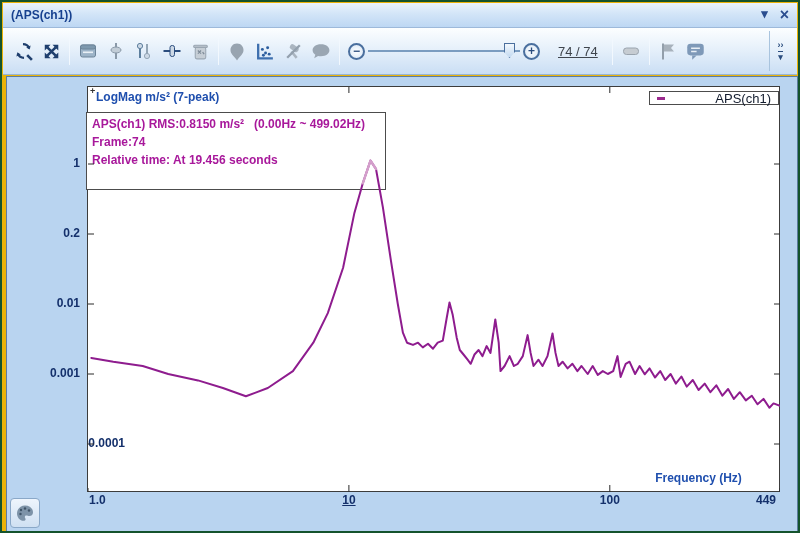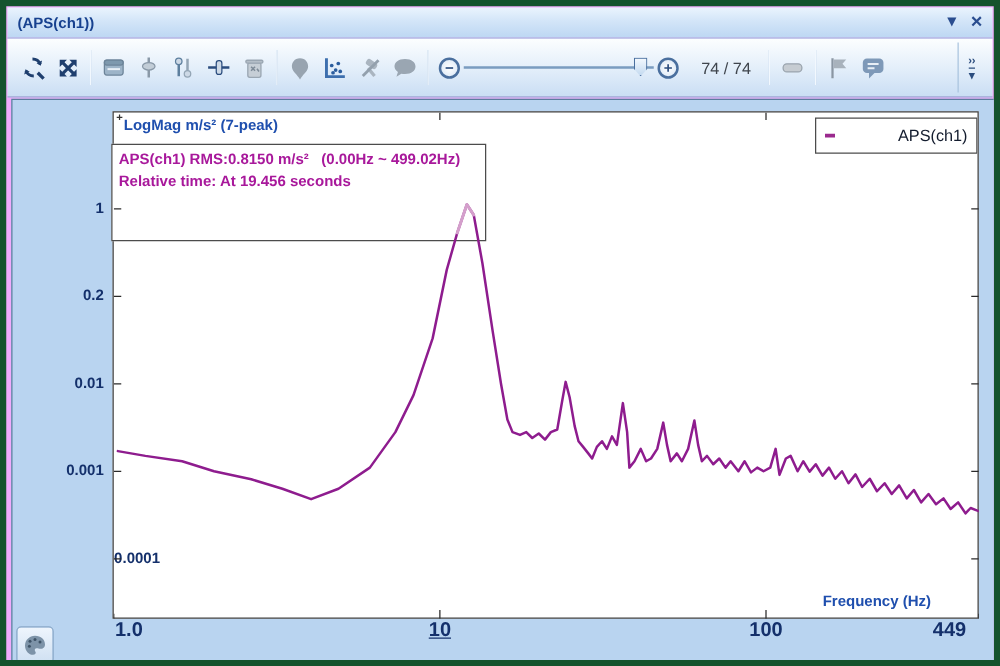--- a/index.html
+++ b/index.html
@@ -1,19 +1,19 @@
 <!DOCTYPE html>
 <html><head>
 <meta charset="utf-8">
 <style>
   * { box-sizing: border-box; margin: 0; padding: 0; }
   html,body { width:800px; height:533px; background:#e8e8e8; font-family:"Liberation Sans", sans-serif; }
   .window {
     position:relative; width:800px; height:533px;
-    border:5px solid #14532d; background:#f0abfc; overflow:hidden;padding-left:24px;
+    border:2px solid #14532d; background:#eab308; overflow:hidden;padding-left:24px;
   }
   
   .titlebar {
     position:absolute; left:1px; top:1px; right:1px; height:25px;
     background:linear-gradient(#eaf4fe, #d3e5f8 45%, #bdd7f3);
     border-bottom:1px solid #9db9da;
     display:flex; align-items:center; padding:0 8px;
   }
   .title { font-size:12px; font-weight:bold; color:#17418f; }
   .titlebar-btns { margin-left:auto; display:flex; gap:12px; }
@@ -33,21 +33,21 @@
     width:17px; height:17px; border-radius:50%; border:2px solid #4a6f9e;
     background:radial-gradient(#ffffff,#d7e6f5); color:#2b4d7e;
     font-size:12px; font-weight:bold; line-height:13px; text-align:center;
   }
   .track { width:152px; height:2px; background:#7a9cc0; position:relative; margin:0 3px; }
   .thumb {
     position:absolute; top:-7px; width:11px; height:15px;
     background:linear-gradient(#f2f8fe,#c4daf0); border:1px solid #4a6f9e;
     clip-path:polygon(0 0,100% 0,100% 60%,50% 100%,0 60%);
   }
-  .frame-counter { font-size:13px; color:#3f454d; margin:0 10px 0 14px; white-space:pre; }
+  .frame-counter { font-size:13px; color:#3f454d; margin:0 10px 0 14px; white-space:pre;text-decoration:underline; }
   .overflow {
     margin-left:auto; width:22px; height:40px; display:flex; flex-direction:column;
     align-items:center; justify-content:center; gap:1px;
     border-left:1px solid #a9c4de; color:#2b4d7e; font-size:9px; font-weight:bold; line-height:1;
   }
   
   .panel {
     position:absolute; left:4px; top:74px; width:792px; height:456px;
     background:#b9d4f0; border:1px solid #5c7c9e;
   }
@@ -57,29 +57,29 @@
   }
   .plot-svg { position:absolute; left:86px; top:85px; z-index:5; }
   .logmag-label { position:absolute; left:94px; top:88px; z-index:4; font-size:12px; font-weight:bold; color:#1f4fae; white-space:pre; }
   .anchor-mark { position:absolute; left:88px; top:84px; z-index:4; font-size:9px; font-weight:bold; color:#333; }
   .infobox {
     position:absolute; left:84px; top:110px; width:300px; height:78px; z-index:3;
     background:#ffffff; border:1px solid #4c4c4c; padding:2px 5px;
   }
   .infoline { font-size:12px; font-weight:bold; color:#a8189b; line-height:18px; white-space:pre; }
   .legend {
-    position:absolute; left:647px; top:89px; width:130px; height:29px; z-index:6;
+    position:absolute; left:647px; top:89px; width:130px; height:14px; z-index:6;
     background:#ffffff; border:1px solid #4c4c4c;
     display:flex; align-items:center; padding:0 7px;gap:40px;
   }
   .legend-swatch { width:38px; height:3px; background:#9b2a8e; margin-right:10px; }
   .legend-label { font-size:13px; color:#131c2e; }
   .freq-label { position:absolute; left:620px; top:469px; width:153px; z-index:4; text-align:center; font-size:12px; font-weight:bold; color:#1f4fae; }
   .ytick { position:absolute; z-index:2; width:72px; text-align:right; font-size:12px; font-weight:bold; color:#14306b; }
-  .xtick { position:absolute; z-index:2; top:491px; font-size:16px; font-weight:bold; color:#14306b; white-space:nowrap; }
+  .xtick { position:absolute; z-index:2; top:491px; font-size:12px; font-weight:bold; color:#14306b; white-space:nowrap; }
   .palette-btn {
     position:absolute; left:8px; top:496px; width:30px; height:30px; z-index:4;
     background:linear-gradient(#eef5fd,#cfe0f2); border:1px solid #8aa8c8; border-radius:4px;
     display:flex; align-items:center; justify-content:center;
   }
 </style>
 </head>
 <body>
 
 <div class="window">
@@ -207,20 +207,21 @@
   </div>
 
   <div class="panel"></div>
   <div class="plotbox"></div>
 
   <span class="anchor-mark">+</span>
   <div class="logmag-label">LogMag m/s² (7-peak)</div>
 
   <div class="infobox">
     <div class="infoline">APS(ch1) RMS:0.8150 m/s²   (0.00Hz ~ 499.02Hz)</div>
+    <div class="infoline">Frame:74</div>
     <div class="infoline">Relative time: At 19.456 seconds</div>
   </div>
 
   <div class="legend">
     <span class="legend-swatch"></span>
     <span class="legend-label">APS(ch1)</span>
   </div>
 
   <div class="freq-label">Frequency (Hz)</div>
 

